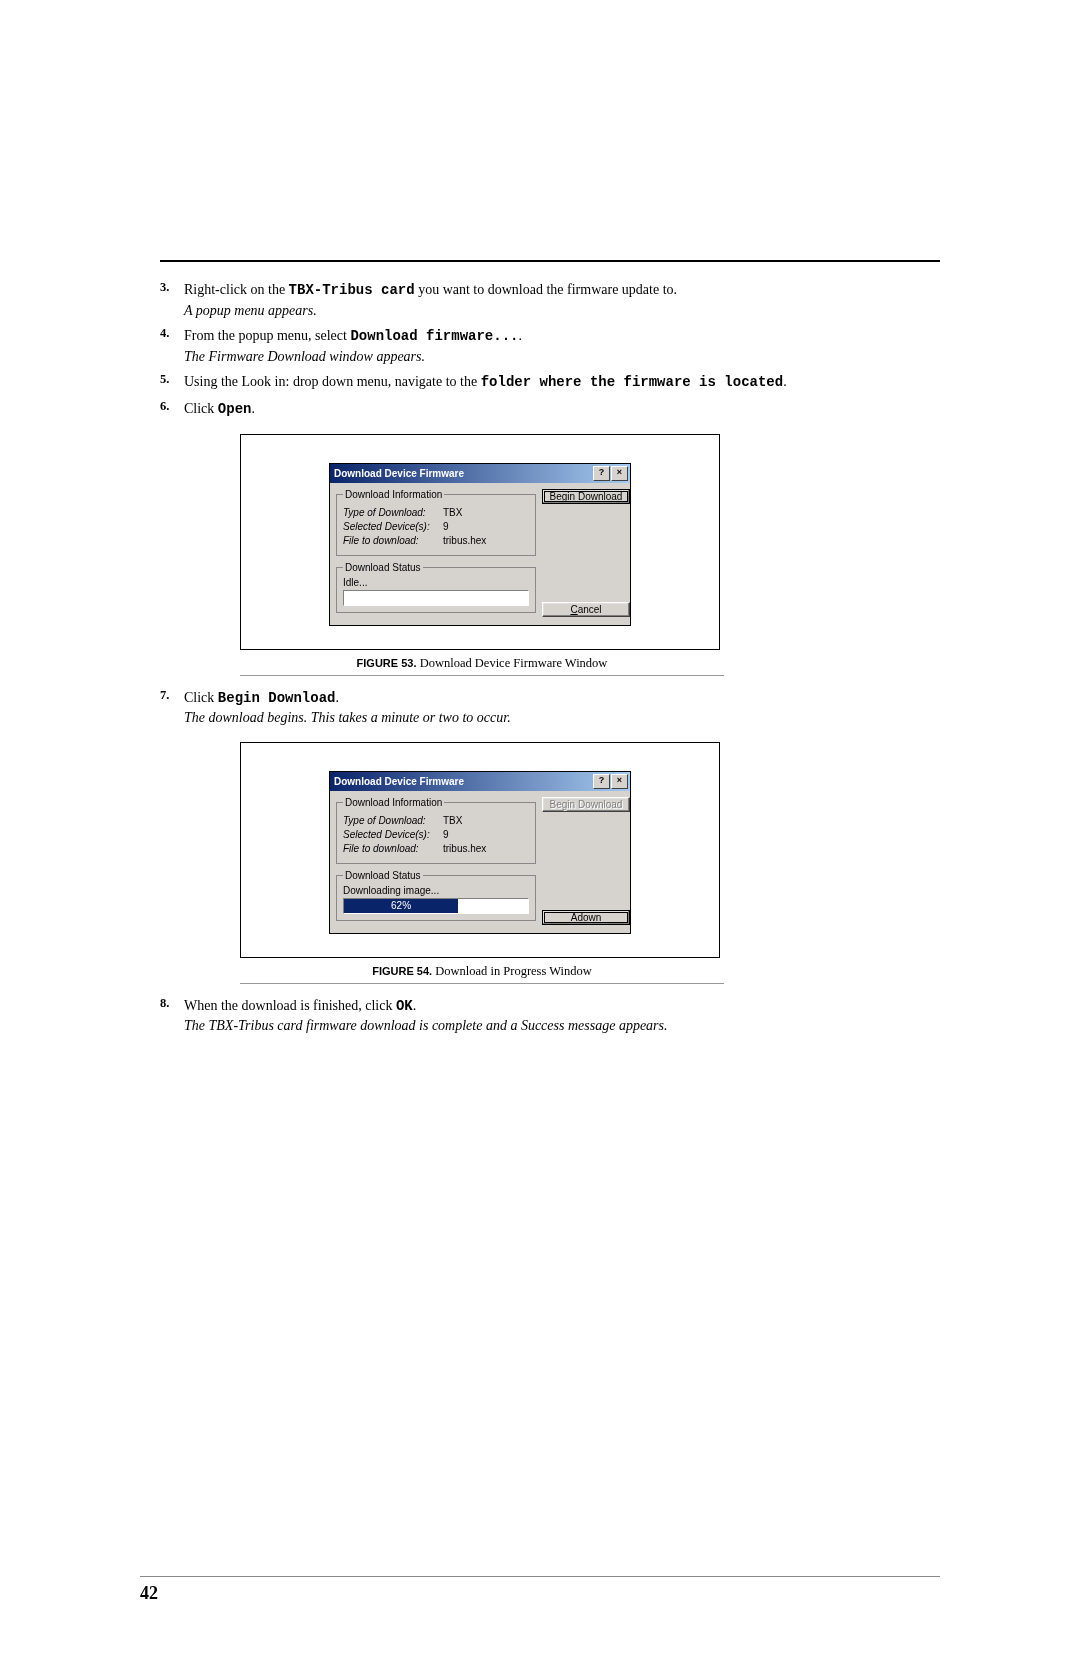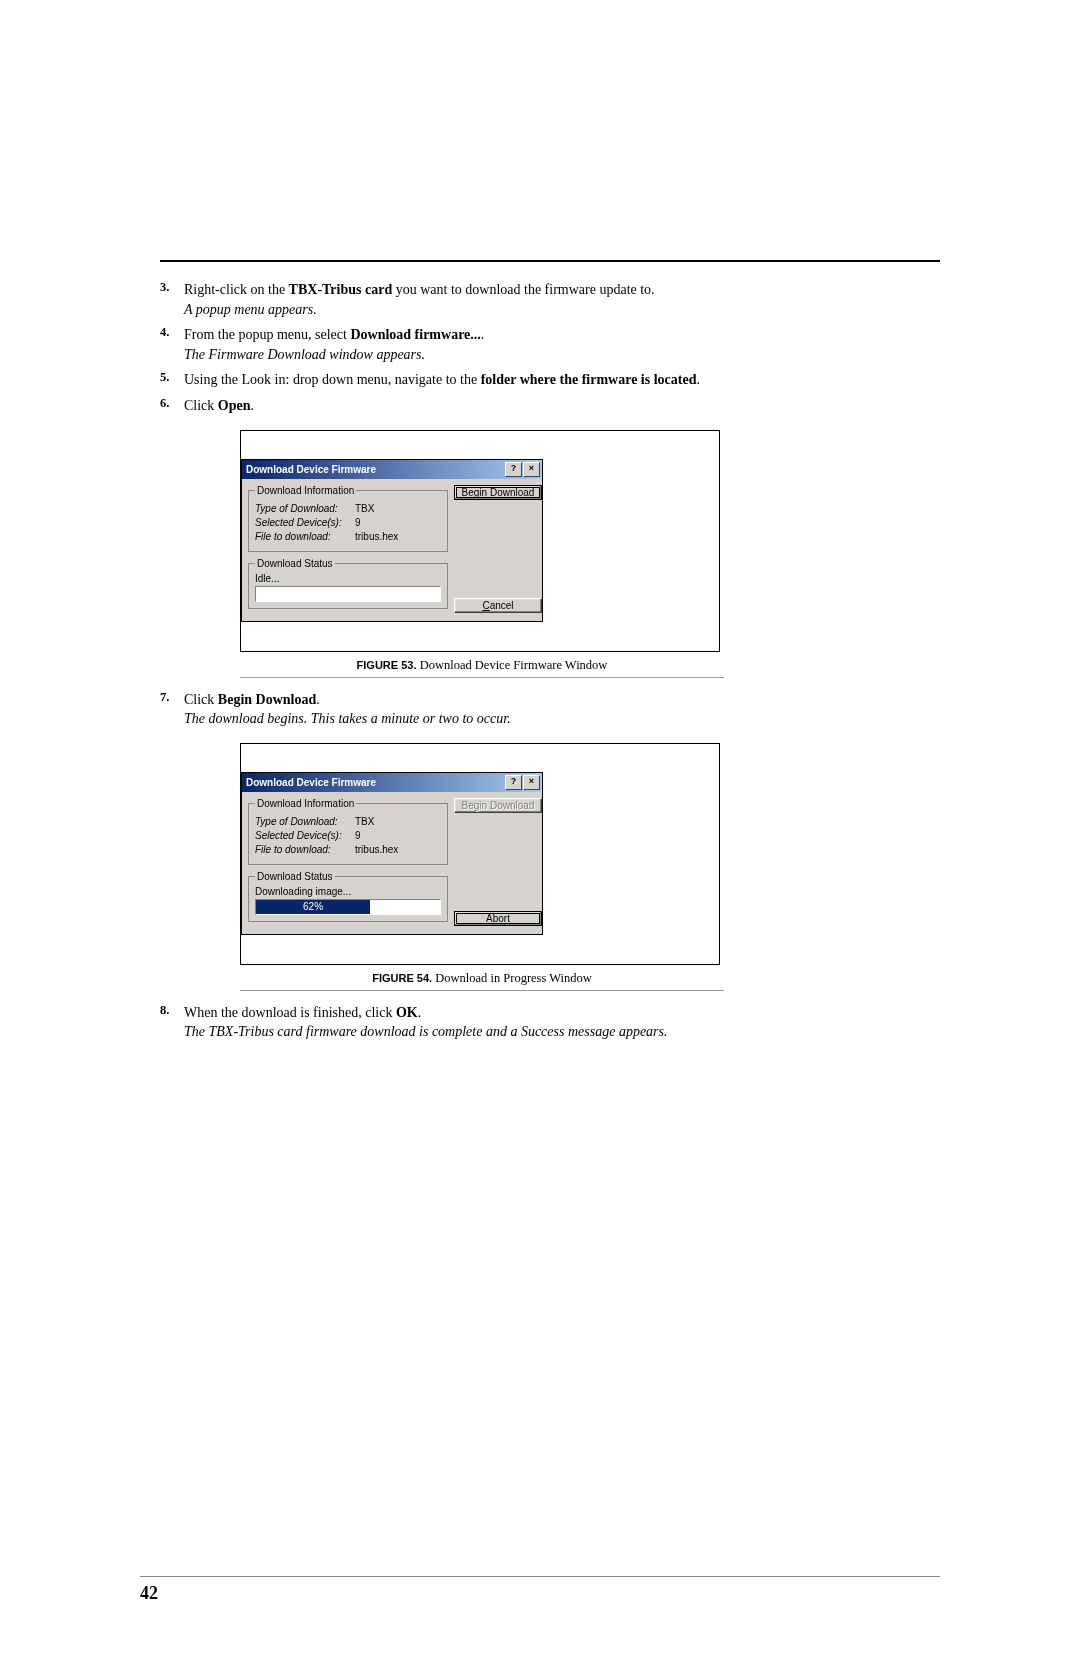--- a/index.html
+++ b/index.html
@@ -37,27 +37,28 @@
   }
   ol.steps > li .body {
     flex: 1;
     font-size: 14px;
     line-height: 1.4;
   }
   .body .italic {
     font-style: italic;
     display: block;
   }
-  .body b { font-weight: bold; }
+  .body b { font-weight: bold; font-family: Liberation Mono, monospace; }
   .figure-box {
     margin: 14px 0 6px 80px;
     border: 1.5px solid #000;
     width: 478px;
-    padding: 28px 0 29px 0;
-    display: flex;
+    padding: 28px 0 23px 0;
+    display: flex;
+    justify-content: center;
   }
   .figure-caption {
     font-size: 12.5px;
     margin: 6px 0 12px 80px;
     border-bottom: 1px solid #999;
     width: 484px;
     padding-bottom: 4px;
     text-align: center;
   }
   .figure-caption b { font-size: 11px; font-family: Arial, sans-serif; }
@@ -265,21 +266,21 @@
             <legend>Download Status</legend>
             <div>Downloading image...</div>
             <div class="progress-outer">
               <div class="progress-fill" style="width:62%">62%</div>
             </div>
           </fieldset>
         </div>
         <div class="dlg-right">
           <div class="win-btn disabled">Begin Download</div>
           <div style="flex:1"></div>
-          <div class="win-btn focus"><span class="underline-accel">A</span><span>bort</span></div>
+          <div class="win-btn focus"><span class="underline-accel">A</span><span>down</span></div>
         </div>
       </div>
     </div>
   </div>
   <div class="figure-caption">
     <b>FIGURE 54.</b><span> Download in Progress Window</span>
   </div>
 
   <ol class="steps">
     <li>

